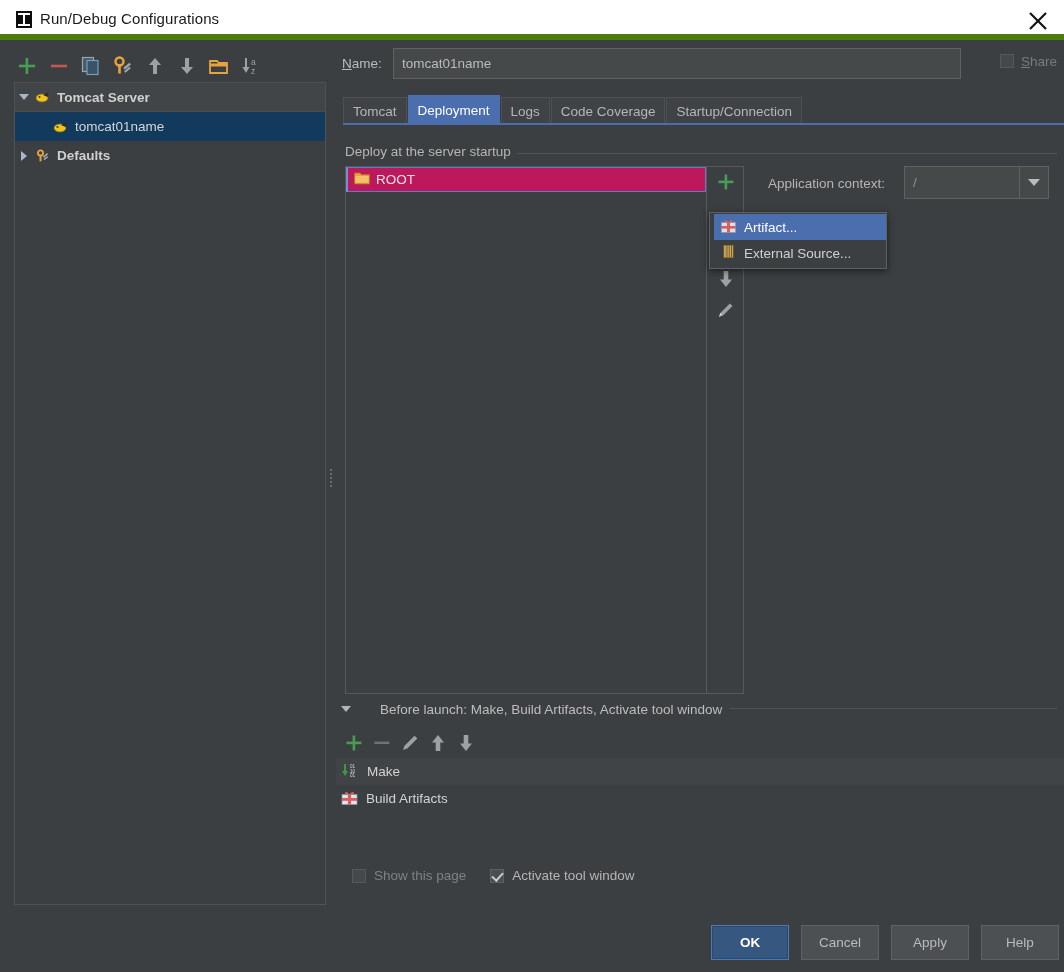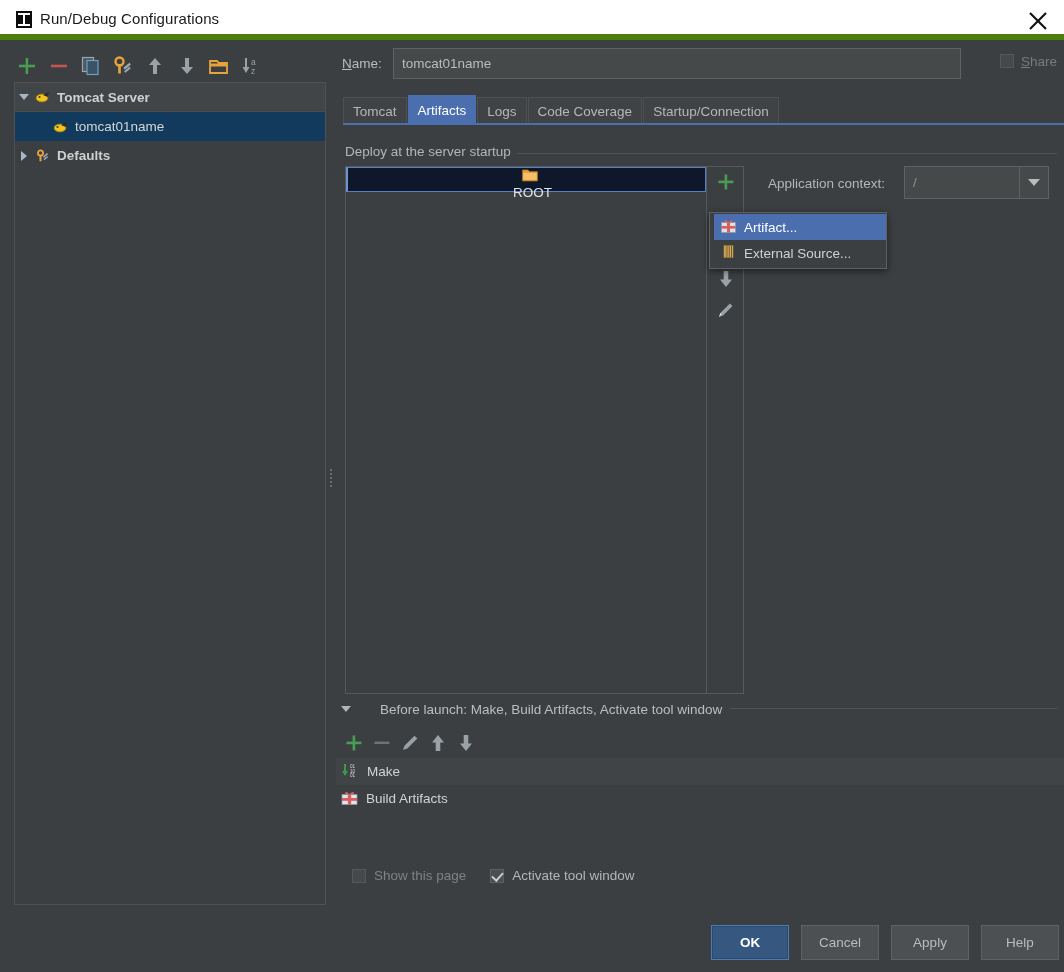--- a/index.html
+++ b/index.html
@@ -238,24 +238,23 @@
     background: #3c3f41;
     box-sizing: border-box;
   }
   .deploy-row {
     height: 25px;
     display: flex; align-items: center;
     padding-left: 6px;
     box-sizing: border-box;
   }
   .deploy-row.selected {
-    background: #0f172a;
+    background: #be185d;
     border: 1px solid #5a7fc0;
     border-left: 2px solid #6f93d0;
-    flex-direction: column;
   }
   .deploy-row .lbl { margin-left: 6px; font-size: 13.5px; color: #e3e3e3;}
 
   .deploy-side {
     position: absolute;
     left: 362px; top: 0;
     width: 37px; height: 528px;
     border: 1px solid #555a5c;
     border-left: none;
     box-sizing: border-box;
@@ -534,21 +533,21 @@
       <div class="share-box">
         <span class="cb dim"></span>
         <span class="share-label"><u>S</u>hare</span>
       </div>
 
       <div class="tabs">
         <div class="tab">
             <span>Tomcat</span>
           </div>
         <div class="tab active">
-            <span>Artifacts</span>
+            <span>Deployment</span>
           </div>
         <div class="tab">
             <span>Logs</span>
           </div>
         <div class="tab">
             <span>Code Coverage</span>
           </div>
         <div class="tab">
             <span>Startup/Connection</span>
           </div>

